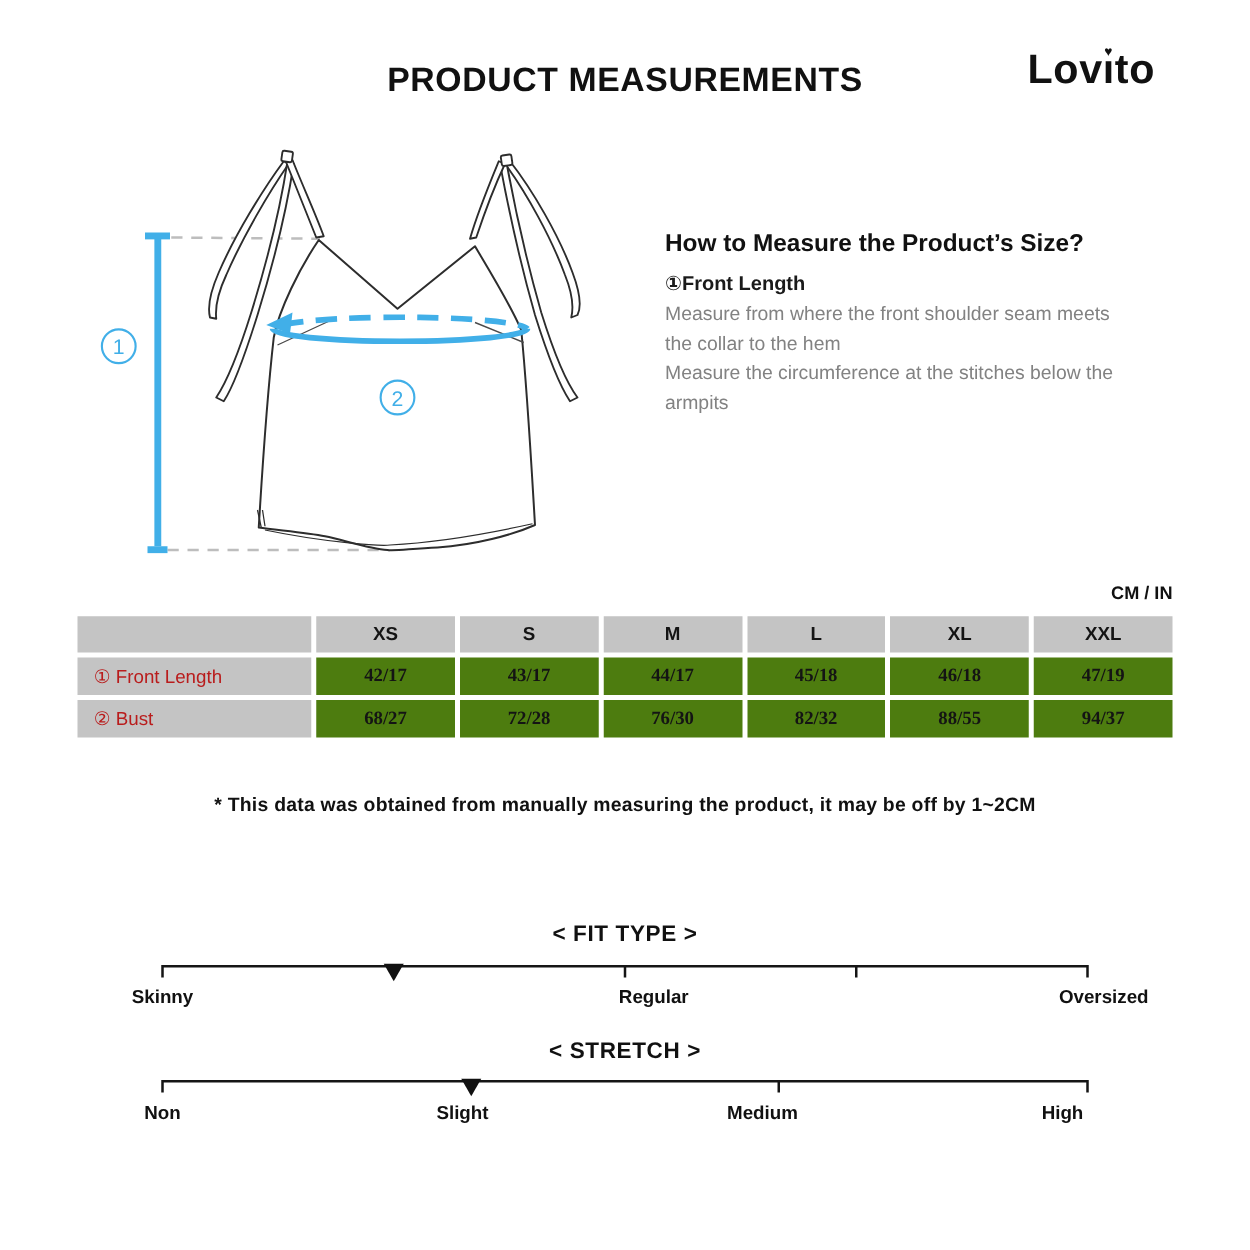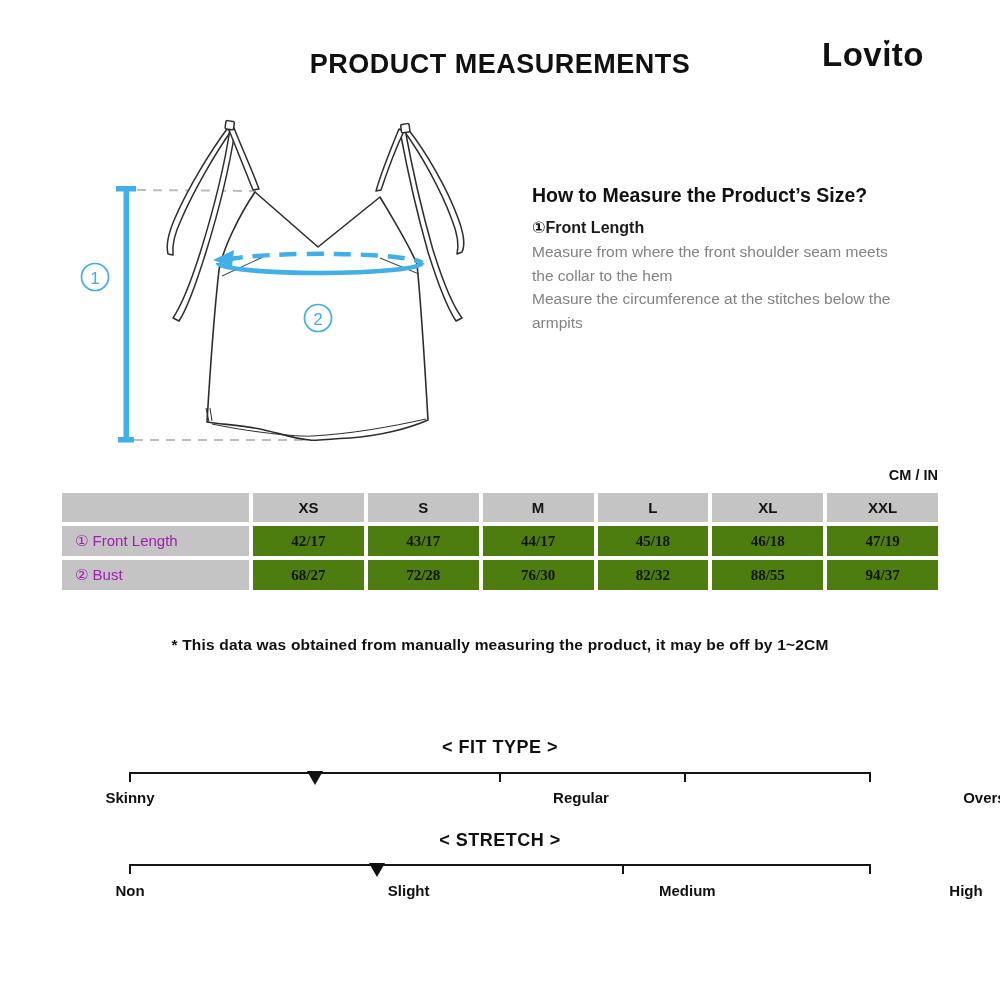--- a/index.html
+++ b/index.html
@@ -27,36 +27,36 @@
   .howto-desc { font-size:15.5px; color:#828282; line-height:23.5px; width:370px; }
 
   
   .units-label { position:absolute; top:467px; right:62px; font-size:14.5px; font-weight:700; color:#111; }
   .size-table { position:absolute; left:62px; top:493px; width:876px;
     display:grid; grid-template-columns:187px repeat(6,1fr);
     grid-template-rows:29px 30px 30px; gap:4px; background:#fff; }
   .cell { display:flex; align-items:center; justify-content:center; }
   .cell.head { background:#c4c4c4; font-size:15px; font-weight:700; color:#141414; }
   .cell.rowlabel { background:#c4c4c4; justify-content:flex-start; padding-left:13px;
-    font-size:15px; font-weight:400; color:#a21caf; }
+    font-size:15px; font-weight:400; color:#b91c1c; }
   .cell.value { background:#4d7c0f; font-size:15px; font-weight:700; color:#141414;font-family:Liberation Serif, serif; }
 
   
   .disclaimer { position:absolute; top:636px; left:0; width:100%; text-align:center;
     font-size:15.5px; font-weight:700; letter-spacing:0.2px; color:#111; }
 
   
   .scale-title { position:absolute; left:0; width:100%; text-align:center;
     font-size:18px; font-weight:700; letter-spacing:0.5px; color:#111; }
   .scale-line { position:absolute; left:130px; width:740px; height:2px; background:#151515; }
   .scale-tick { position:absolute; top:0; width:2px; height:10px; background:#151515; }
   .scale-marker { position:absolute; top:-1px; width:0; height:0;
     border-left:8px solid transparent; border-right:8px solid transparent;
     border-top:14px solid #111; }
-  .scale-labels { position:absolute; left:130px; width:836px; height:20px; }
+  .scale-labels { position:absolute; left:130px; width:720px; height:20px; }
   .scale-label { position:absolute; top:0; transform:translateX(-50%); white-space:nowrap;
     font-size:15px; font-weight:700; color:#111; }
 </style>
 </head>
 <body>
 
 <div id="canvas">
 
   <div class="page-title">PRODUCT MEASUREMENTS</div>
   <div class="brand-logo"><span>Lov</span><span class="logo-i-wrap"><span class="logo-heart">♥</span><span>ı</span></span><span>to</span></div>

